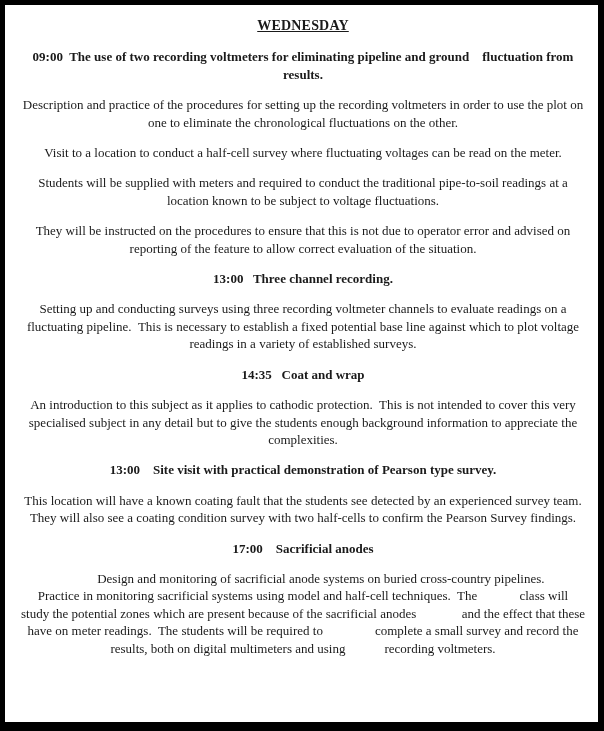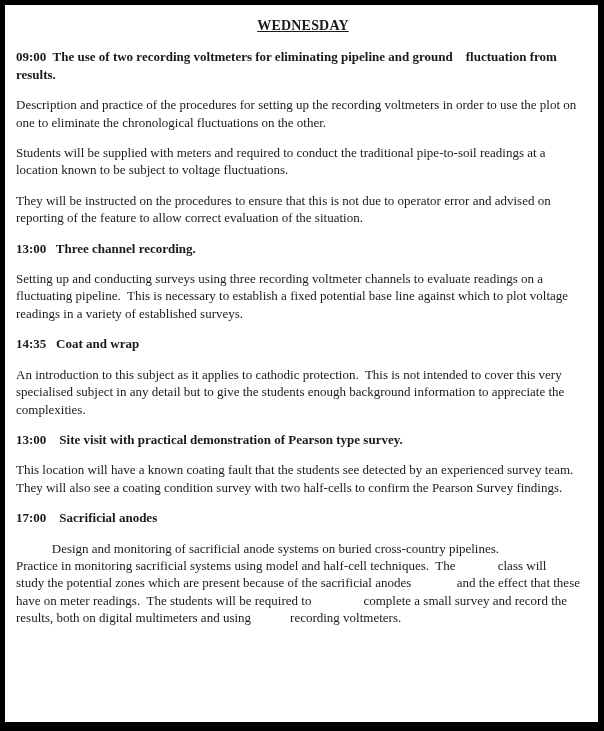--- a/index.html
+++ b/index.html
@@ -27,34 +27,36 @@
     text-align: center;
     font-weight: bold;
     text-decoration: underline;
     font-size: 14px;
     letter-spacing: 0.2px;
     margin: 0 0 14px 0;
   }
   .block {
     white-space: pre-wrap;
     margin: 0 0 13px 0;
+    text-align: center;
   }
   .heading {
     font-weight: bold;
   }
 </style>
 </head>
 <body>
 
 <div class="page">
   <div class="doc-title">WEDNESDAY</div>
 
   <div class="block heading">09:00  The use of two recording voltmeters for eliminating pipeline and ground    fluctuation from results.</div>
   <div class="block">Description and practice of the procedures for setting up the recording voltmeters in order to use the plot on one to eliminate the chronological fluctuations on the other.</div>
 
+  <div class="block">Visit to a location to conduct a half-cell survey where fluctuating voltages can be read on the meter.</div>
   <div class="block">Students will be supplied with meters and required to conduct the traditional pipe-to-soil readings at a location known to be subject to voltage fluctuations.</div>
   <div class="block">They will be instructed on the procedures to ensure that this is not due to operator error and advised on reporting of the feature to allow correct evaluation of the situation.</div>
 
 
   <div class="block heading">13:00   Three channel recording.</div>
   <div class="block">Setting up and conducting surveys using three recording voltmeter channels to evaluate readings on a fluctuating pipeline.  This is necessary to establish a fixed potential base line against which to plot voltage readings in a variety of established surveys.</div>
 
   <div class="block heading">14:35   Coat and wrap</div>
   <div class="block">An introduction to this subject as it applies to cathodic protection.  This is not intended to cover this very specialised subject in any detail but to give the students enough background information to appreciate the complexities.</div>
 

